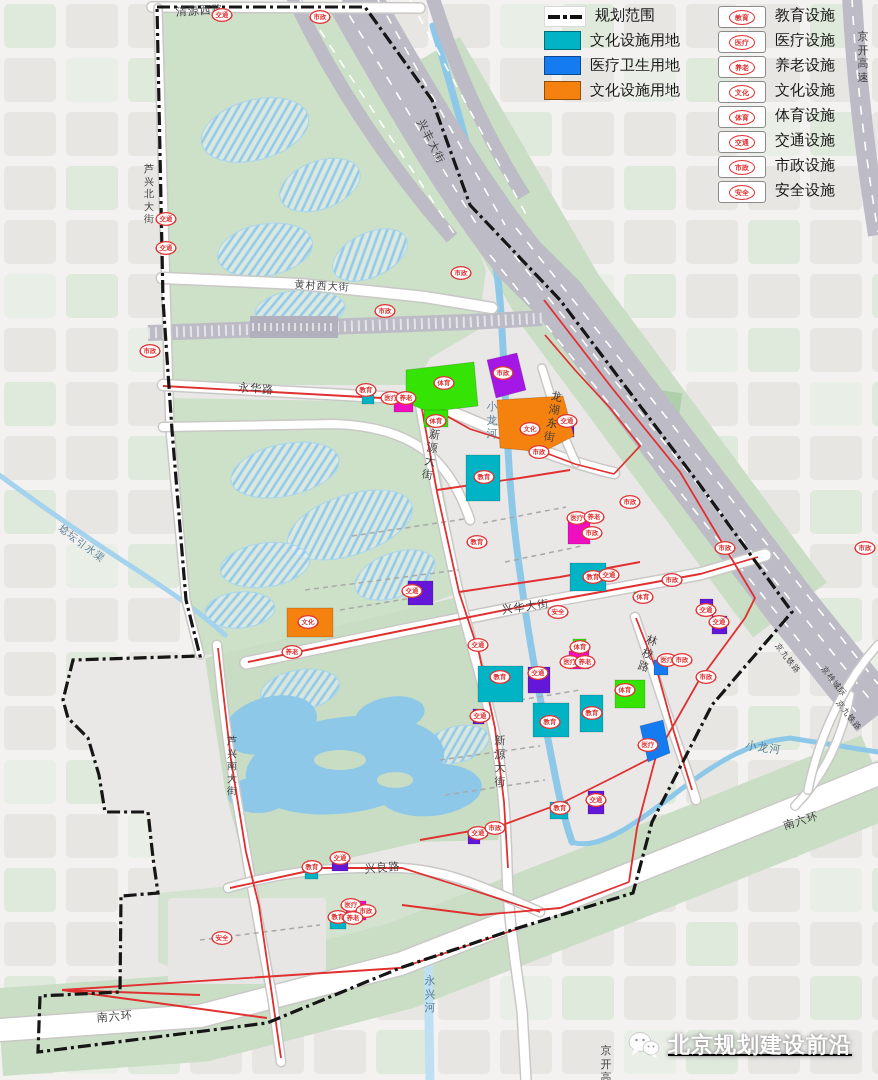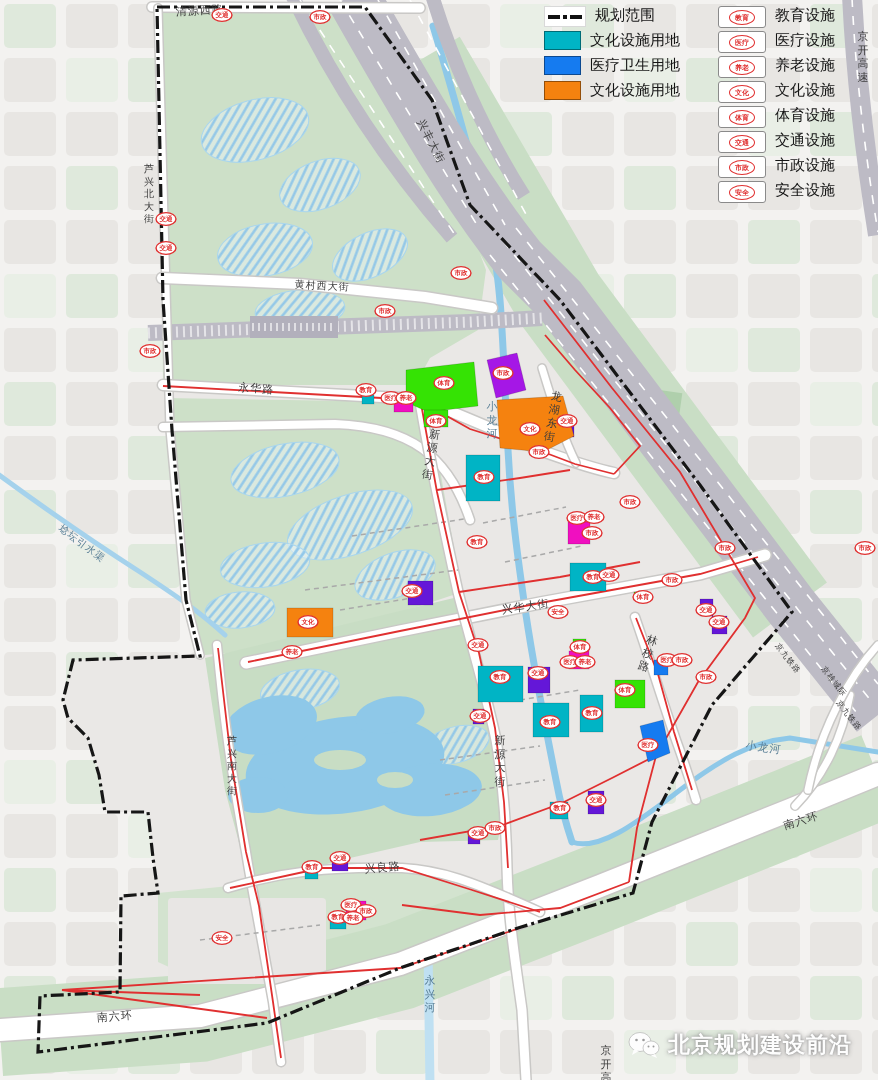--- a/index.html
+++ b/index.html
@@ -13,21 +13,21 @@
   .lg-swatch{width:37px;height:19px;border:1px solid rgba(0,0,0,.4);box-sizing:border-box;flex:none;}
   .lg-line{width:40px;height:19px;background:#fff;border:1px solid rgba(0,0,0,.15);
            display:flex;align-items:center;justify-content:center;flex:none;}
   .lg-label{margin-left:9px;font-size:15px;font-weight:500;color:#151515;white-space:nowrap;}
   .lg-pill{width:46px;height:20px;background:#fff;border:1px solid #8a8a8a;border-radius:3px;
            display:flex;align-items:center;justify-content:center;flex:none;}
   .lg-oval{width:26px;height:15px;border:1.4px solid #E03030;border-radius:50%;
            display:flex;align-items:center;justify-content:center;box-sizing:border-box;}
   .lg-oval span{font-size:7px;font-weight:bold;color:#E03030;line-height:1;}
   
-  #watermark{position:absolute;left:628px;top:1030px;display:flex;align-items:center;gap:8px;}
+  #watermark{position:absolute;left:628px;top:1030px;display:flex;align-items:center;gap:8px;text-decoration:underline;}
   #watermark .wm-text{font-size:22px;font-weight:bold;color:#fdfdfd;letter-spacing:1px;
       text-shadow:0 0 2px #9a9a9a,0 0 5px #8a8a8a;}
 </style>
 </head>
 <body>
 
 <div id="stage">
   <svg id="map" width="878" height="1080" viewBox="0 0 878 1080">
       <defs>
         <pattern id="wet" width="7" height="7" patternUnits="userSpaceOnUse" patternTransform="rotate(45)">

